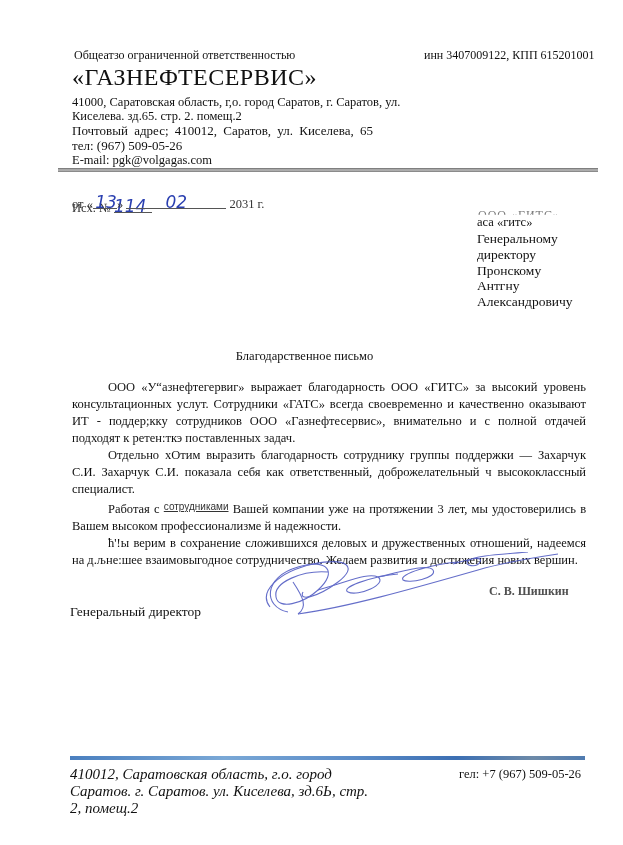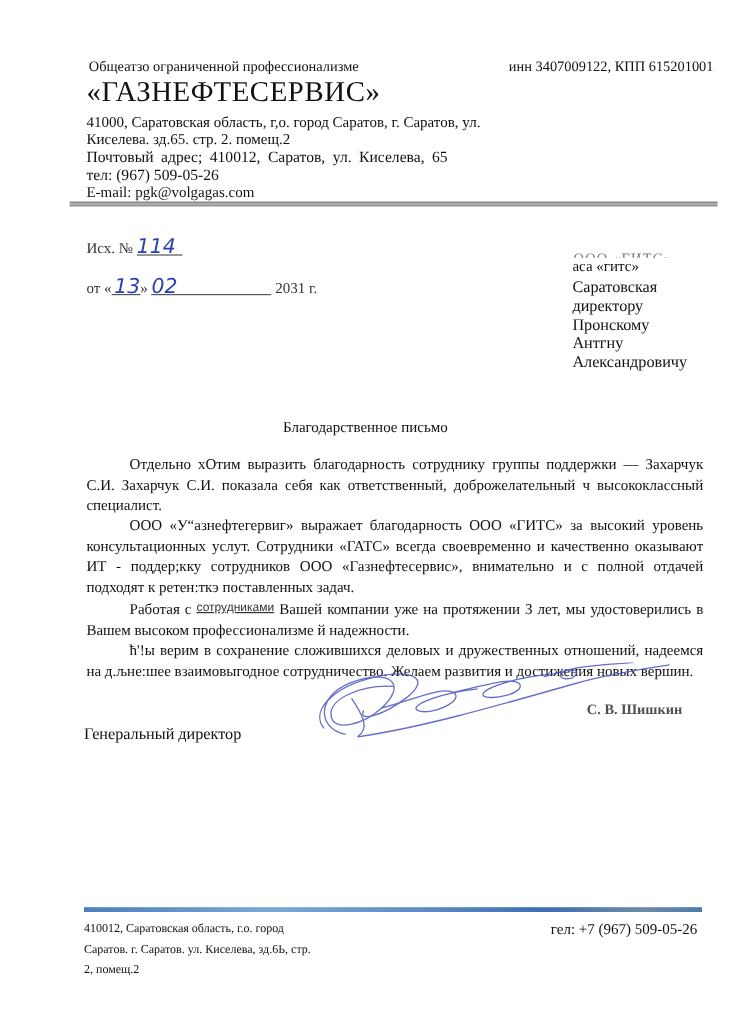--- a/index.html
+++ b/index.html
@@ -31,59 +31,59 @@
     .small-insert { font-family: "Liberation Sans", sans-serif; font-size: 10px; vertical-align: 3px; color: #333; text-decoration: underline; }
     .sig-name {
       left: 489px; top: 584px; font-size: 12px; font-weight: bold; color: #505050;
     }
     .sig-svg { position: absolute; left: 258px; top: 552px; }
     .role { left: 70px; top: 604px; font-size: 13.5px; }
     .sep-bottom {
       left: 70px; top: 756px; width: 515px; height: 4px;
       background: linear-gradient(90deg, #4a7fbf, #7aa8d6 30%, #5b8cc8 55%, #3c6fb3 75%, #6d8aa8 90%, #4f7bb0);
     }
-    .foot { left: 70px; font-size: 10px; line-height: 17px; }
+    .foot { left: 70px; font-size: 15px; line-height: 17px; font-style: italic; }
     .foot-tel { left: 459px; top: 767px; font-size: 12.5px; text-align: right; }
   </style>
 </head>
 <body>
 
-<div class="abs org-type">Общеатзо ограниченной профессионализме</div>
+<div class="abs org-type">Общеатзо ограниченной ответственностью</div>
 <div class="abs inn">инн 3407009122, КПП 615201001</div>
 <div class="abs org-name">«ГАЗНЕФТЕСЕРВИС»</div>
 <div class="abs hdr-line" style="top:95px">41000, Саратовская область, г,о. город Саратов, г. Саратов, ул.</div>
 <div class="abs hdr-line" style="top:109px">Киселева. зд.65. стр. 2. помещ.2</div>
 <div class="abs hdr-line" style="top:123px; font-size:13px; word-spacing:3px">Почтовый адрес; 410012, Саратов, ул. Киселева, 65</div>
 <div class="abs hdr-line" style="top:138px; font-size:13px">тел: (967) 509-05-26</div>
 <div class="abs hdr-line" style="top:153px">E-mail: pgk@volgagas.com</div>
 <div class="abs sep-top"></div>
 
 <div class="abs ref" style="top:181px">
   <span>Исх. №</span>
   <span class="blank hand" style="width:38px; font-size:17px; line-height:12px;margin-top:19px;">114</span>
 </div>
 <div class="abs ref" style="top:196px">
   <span>от «</span><span class="blank hand" style="width:24px; font-size:17px; line-height:12px; text-align:right;">13</span><span>»</span>
-  <span class="blank hand" style="width:100px; font-size:17px; line-height:12px; margin-top:37px;">02</span>
+  <span class="blank hand" style="width:100px; font-size:17px; line-height:12px; text-align:center;">02</span>
   <span>2031 г.</span>
 </div>
 
 <div class="abs addr-ghost">ООО «ГИТС»</div>
 <div class="abs addr" style="top:214px; font-size:12.5px">аса «гитс»</div>
-<div class="abs addr" style="top:230px">Саратовская</div>
+<div class="abs addr" style="top:230px">Генеральному</div>
 <div class="abs addr" style="top:246px">директору</div>
 <div class="abs addr" style="top:262px">Пронскому</div>
 <div class="abs addr" style="top:277px">Антгну</div>
 <div class="abs addr" style="top:293px">Александровичу</div>
 
 <div class="abs letter-title">Благодарственное письмо</div>
 
 <div class="body-text">
+  <p>ООО «У“азнефтегервиг» выражает благодарность ООО «ГИТС» за высокий уровень консультационных услут. Сотрудники «ГАТС» всегда своевременно и качественно оказывают ИТ - поддер;кку сотрудников ООО «Газнефтесервис», внимательно и с полной отдачей подходят к ретен:ткэ поставленных задач.</p>
   <p>Отдельно хОтим выразить благодарность сотруднику группы поддержки — Захарчук С.И. Захарчук С.И. показала себя как ответственный, доброжелательный ч высококлассный специалист.</p>
-  <p>ООО «У“азнефтегервиг» выражает благодарность ООО «ГИТС» за высокий уровень консультационных услут. Сотрудники «ГАТС» всегда своевременно и качественно оказывают ИТ - поддер;кку сотрудников ООО «Газнефтесервис», внимательно и с полной отдачей подходят к ретен:ткэ поставленных задач.</p>
   <p>
     <span>Работая с</span>
     <span class="small-insert">сотрудниками</span>
     <span>Вашей компании уже на протяжении 3 лет, мы удостоверились в Вашем высоком профессионализме й надежности.</span>
   </p>
   <p>ћ'!ы верим в сохранение сложившихся деловых и дружественных отношений, надеемся на д.љне:шее взаимовыгодное сотрудничество. Желаем развития и достижения новых вершин.</p>
 </div>
 
 <svg class="sig-svg" width="320" height="70" viewBox="0 0 320 70">
   <g fill="none" stroke="#4a55c0" stroke-width="1.1" opacity="0.85">

